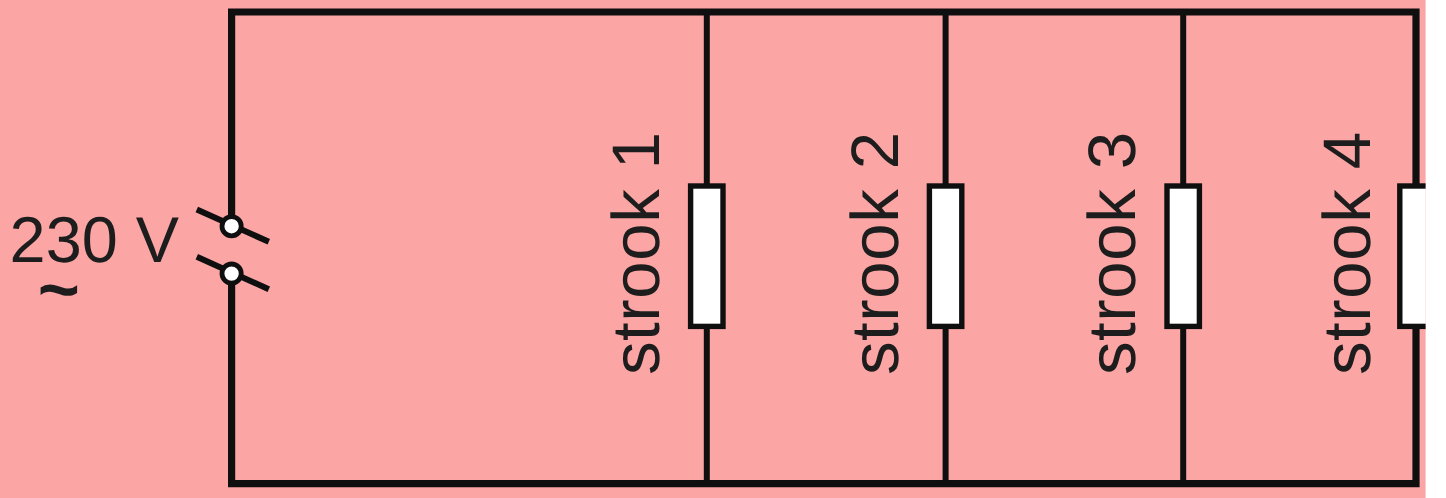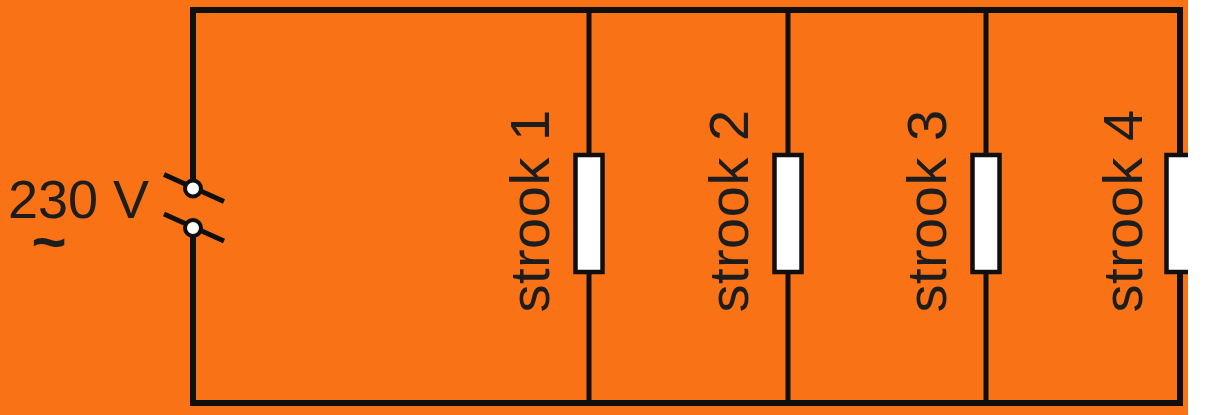--- a/index.html
+++ b/index.html
@@ -4,21 +4,21 @@
 <style>
   html, body {
     margin: 0;
     padding: 0;
     background: #ffffff;
   }
   .canvas {
     position: relative;
     width: 1188px;
     height: 415px;
-    background: #f97316;
+    background: #fca5a5;
     overflow: hidden;
     font-family: "Liberation Sans", sans-serif;
   }
   svg text {
     font-family: "Liberation Sans", sans-serif;
   }
   .branch-label {
     font-size: 56px;
     letter-spacing: 0.5px;
   }

